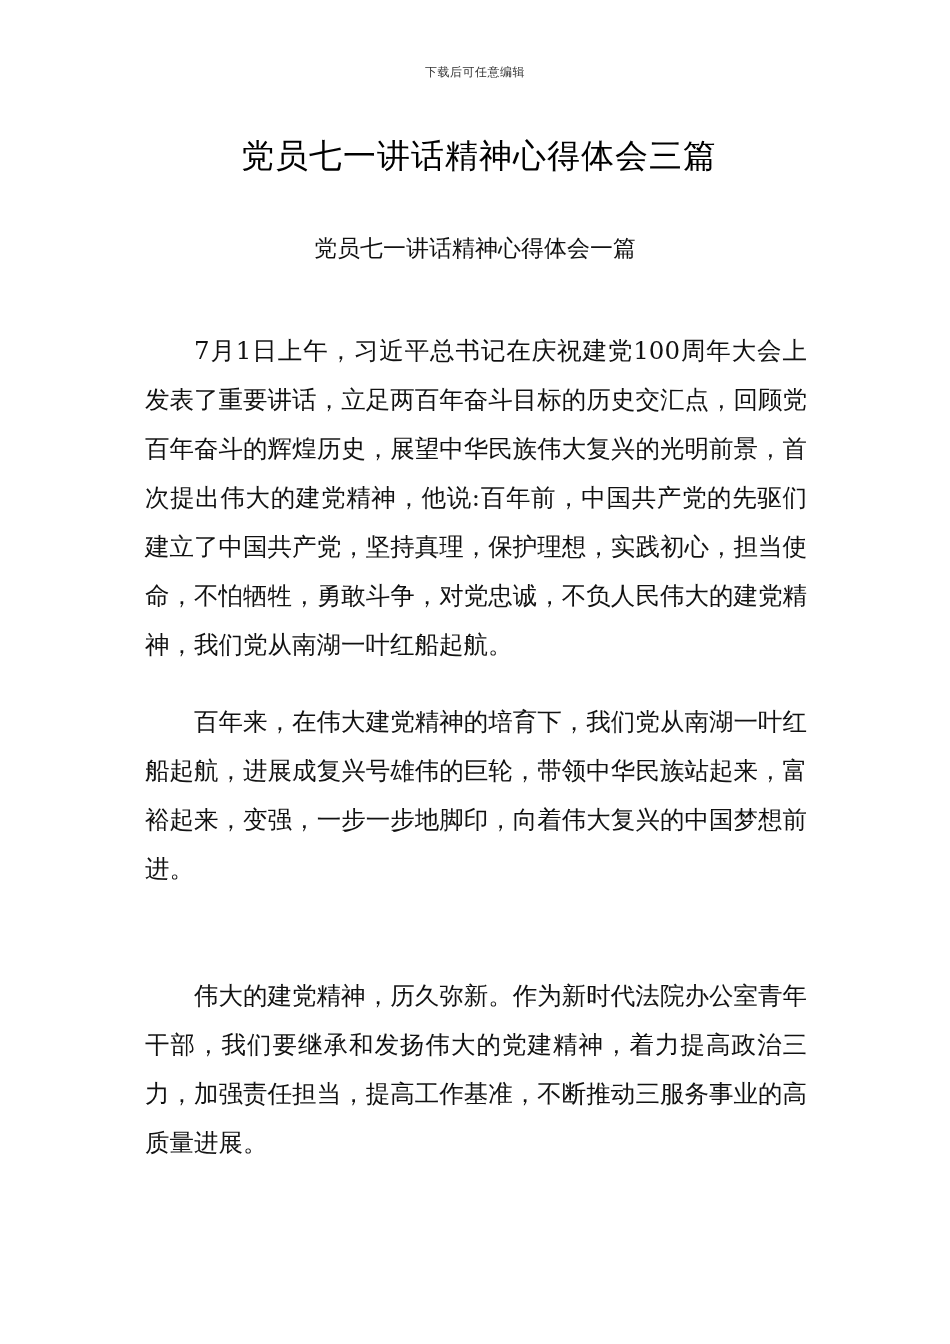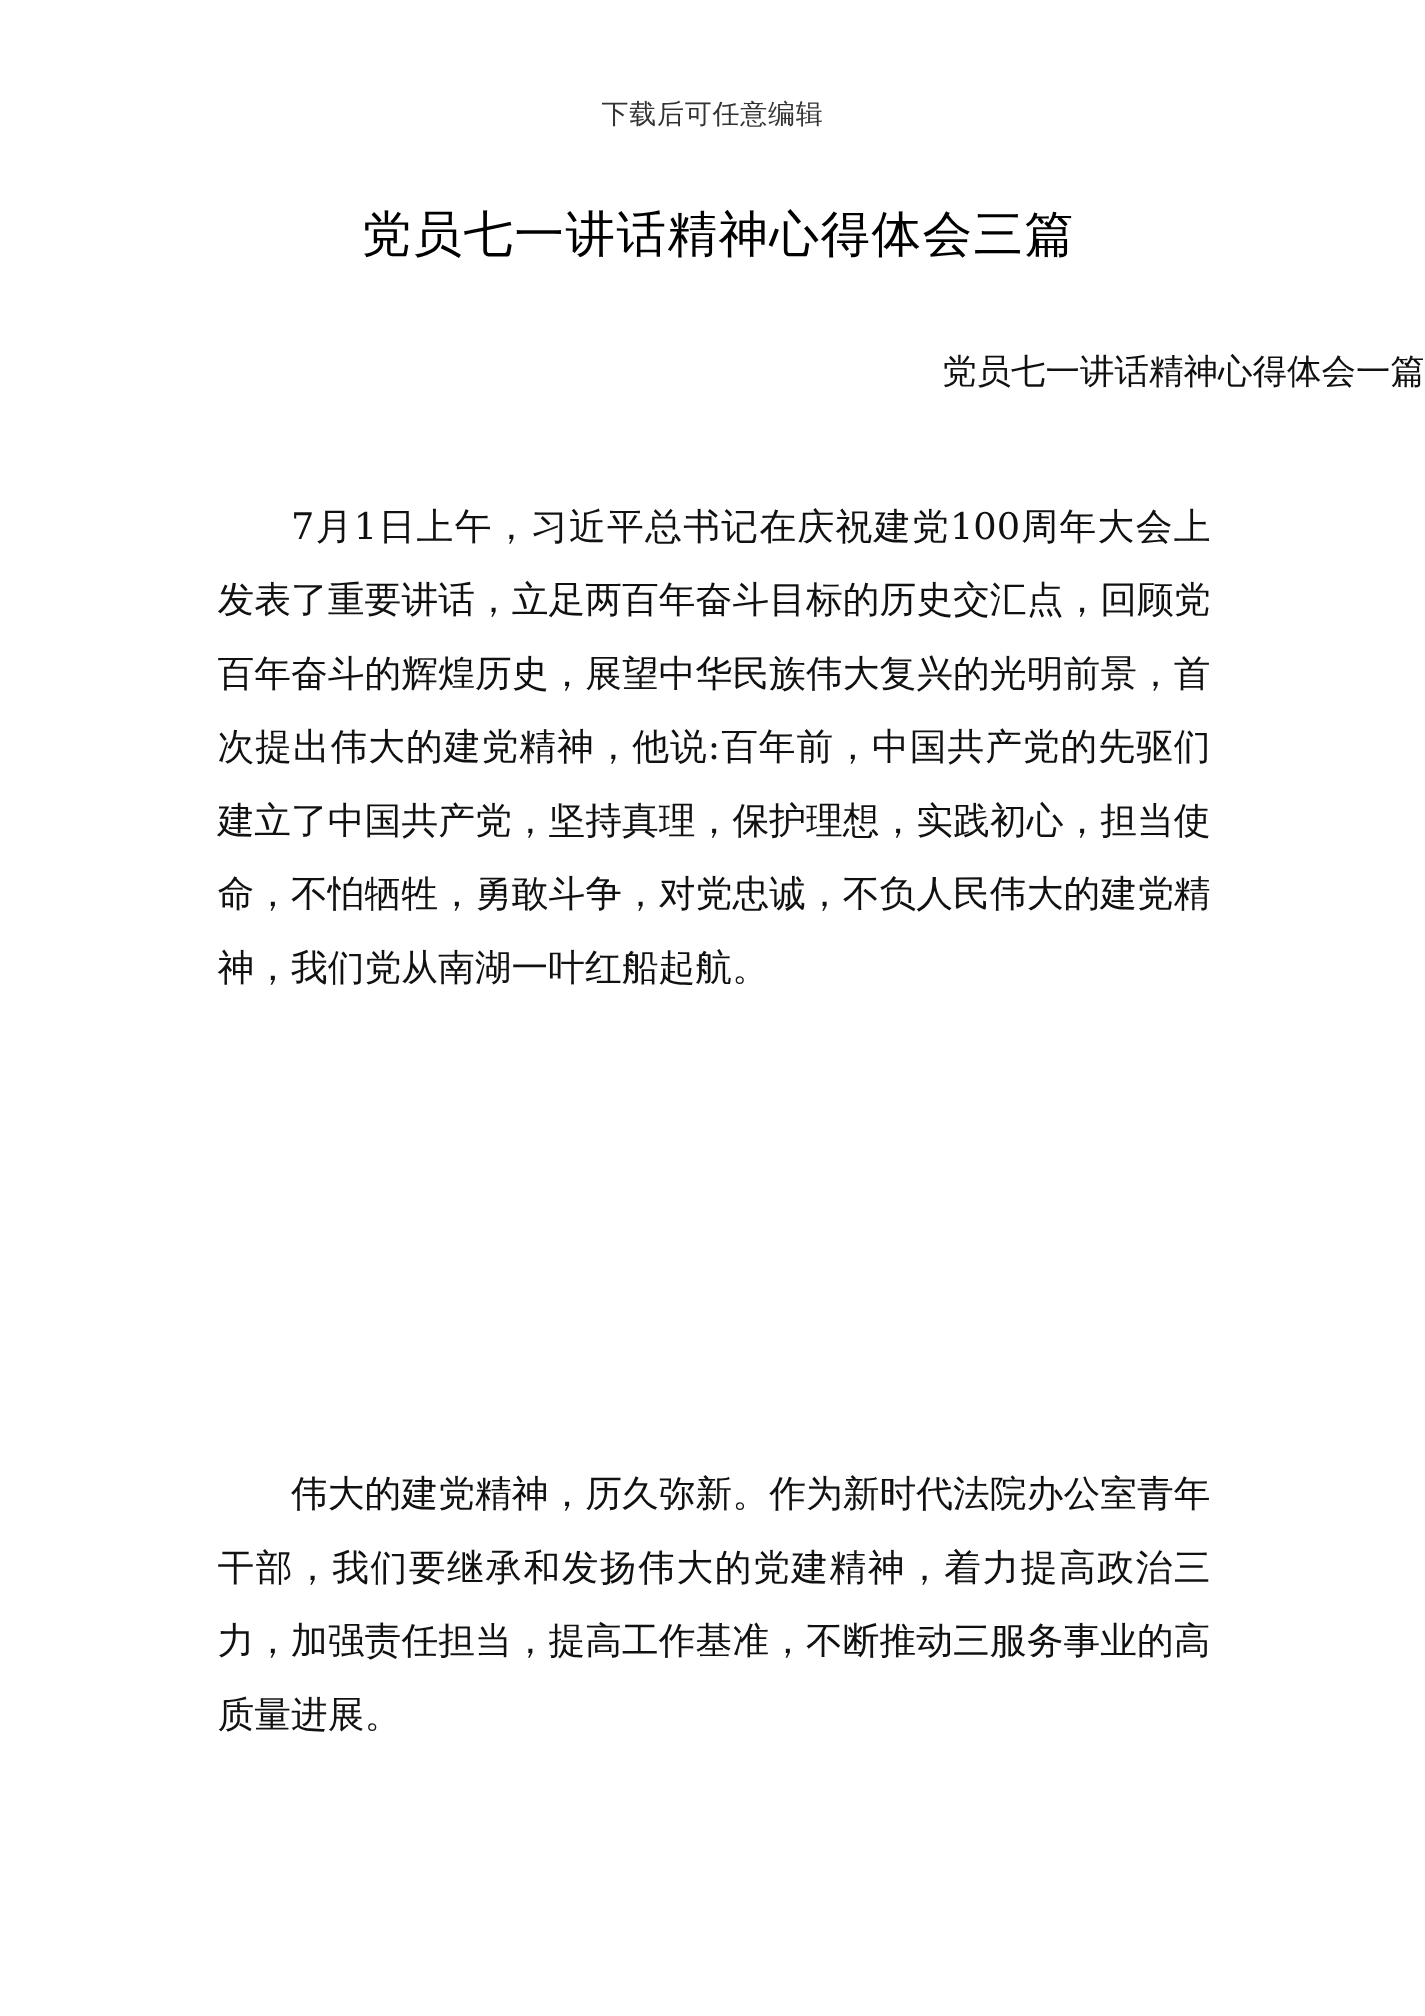--- a/index.html
+++ b/index.html
@@ -21,21 +21,21 @@
       height: 1344px;
       background: #ffffff;
     }
     .header-note {
       position: absolute;
       top: 64px;
       left: 0;
       width: 950px;
       text-align: center;
       font-family: Liberation Sans, sans-serif;
-      font-size: 18px;
+      font-size: 12px;
       color: #333333;
       letter-spacing: 0.5px;
     }
     .doc-title {
       position: absolute;
       top: 128px;
       left: 0;
       width: 950px;
       text-align: center;
       font-family: "DejaVu Sans", "Liberation Sans", sans-serif;
@@ -44,21 +44,21 @@
       color: #000000;
       letter-spacing: 1px;
       margin: 4px;
       font-weight: normal;
     }
     .section-title {
       position: absolute;
       top: 228px;
       left: 0;
       width: 950px;
-      text-align: right;
+      text-align: center;
       font-family: "DejaVu Sans", "Liberation Sans", sans-serif;
       font-size: 23px;
       line-height: 40px;
       color: #111111;
       margin: 0;
       font-weight: normal;
     }
     .body {
       position: absolute;
       left: 145px;
@@ -84,17 +84,20 @@
   <div class="header-note">下载后可任意编辑</div>
 
   <h1 class="doc-title">党员七一讲话精神心得体会三篇</h1>
 
   <h2 class="section-title">党员七一讲话精神心得体会一篇</h2>
 
   <div class="body para-1">
     <p>7月1日上午，习近平总书记在庆祝建党100周年大会上发表了重要讲话，立足两百年奋斗目标的历史交汇点，回顾党百年奋斗的辉煌历史，展望中华民族伟大复兴的光明前景，首次提出伟大的建党精神，他说:百年前，中国共产党的先驱们建立了中国共产党，坚持真理，保护理想，实践初心，担当使命，不怕牺牲，勇敢斗争，对党忠诚，不负人民伟大的建党精神，我们党从南湖一叶红船起航。</p>
   </div>
 
+  <div class="body para-2">
+    <p>百年来，在伟大建党精神的培育下，我们党从南湖一叶红船起航，进展成复兴号雄伟的巨轮，带领中华民族站起来，富裕起来，变强，一步一步地脚印，向着伟大复兴的中国梦想前进。</p>
+  </div>
 
   <div class="body para-3">
     <p>伟大的建党精神，历久弥新。作为新时代法院办公室青年干部，我们要继承和发扬伟大的党建精神，着力提高政治三力，加强责任担当，提高工作基准，不断推动三服务事业的高质量进展。</p>
   </div>
 </div>
 
 </body></html>

